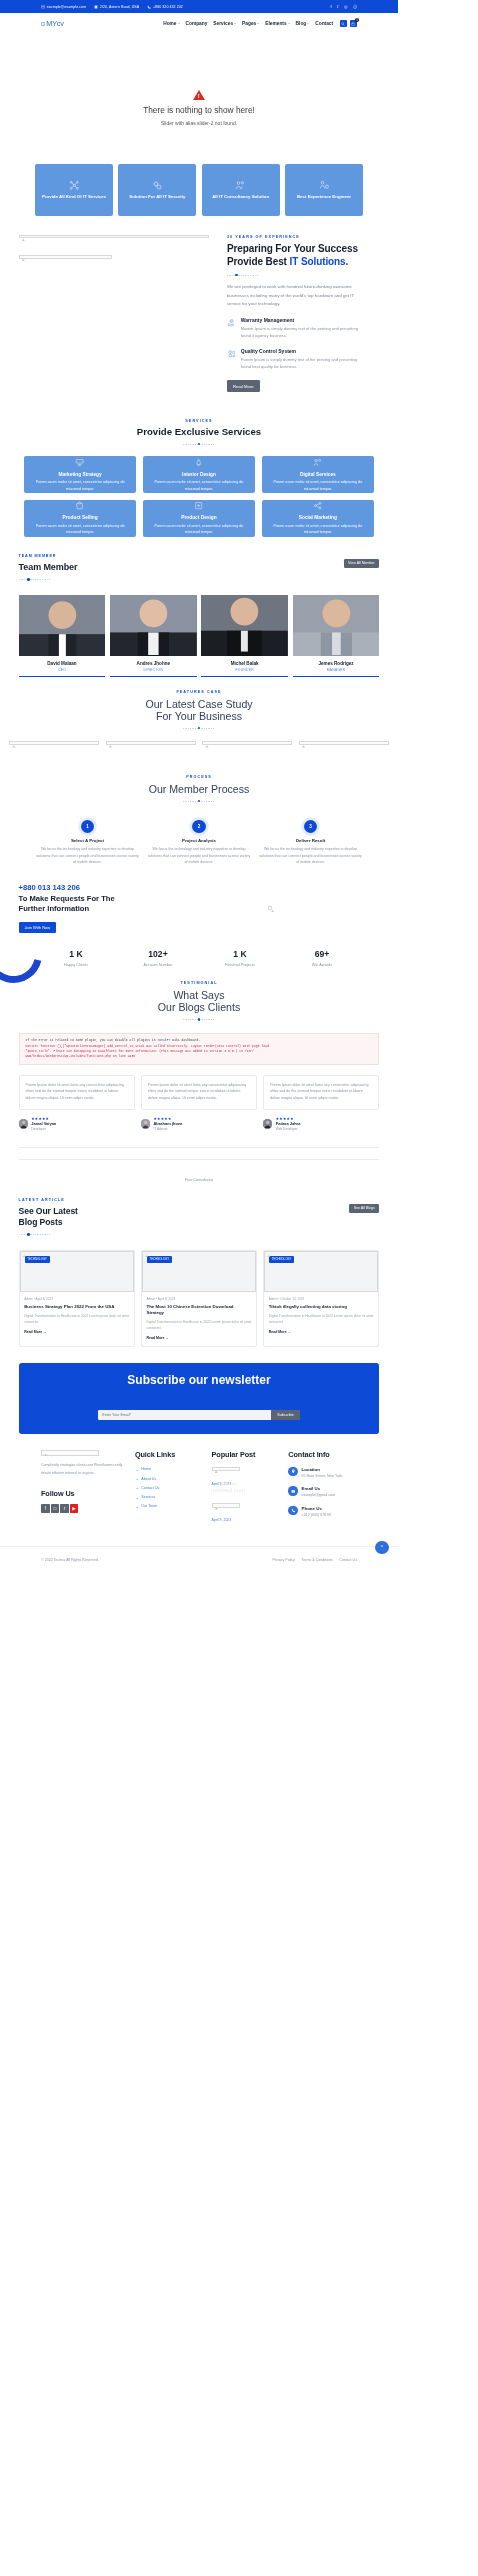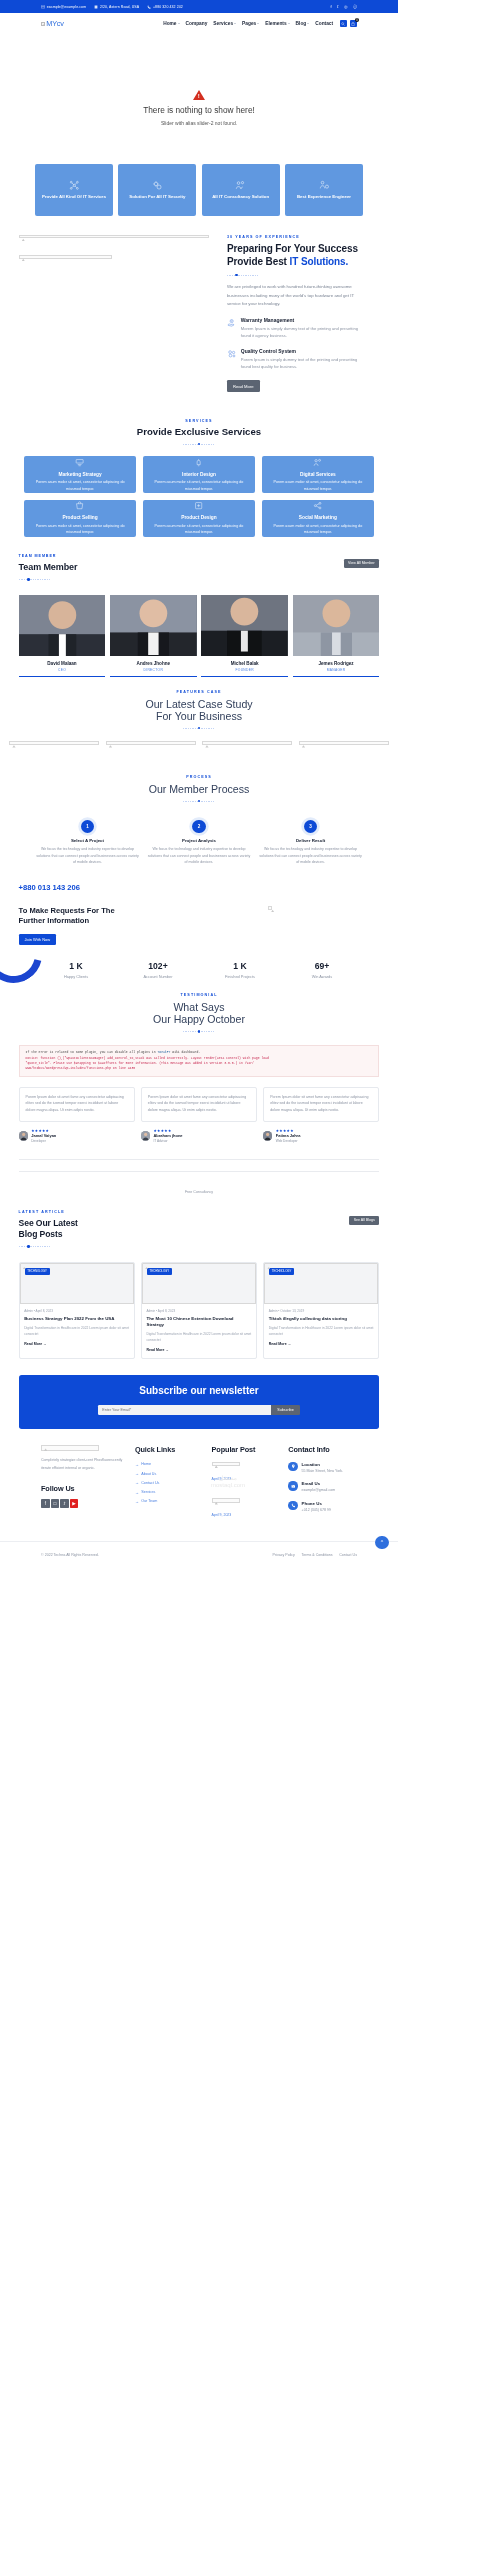--- a/index.html
+++ b/index.html
@@ -208,21 +208,21 @@
     display: flex; align-items: center; justify-content: center;
     font-size: 4.6px; font-weight: 700;
     box-shadow: 0 0 0 2.7px #e3ecfb;
   }
   .proc h5 { font-size: 4.4px; color: #141c2e; font-weight: 700; margin-bottom: 3.3px; }
   .proc p { font-size: 3.6px; line-height: 1.8; color: #8b93a2; }
 
   
   .cta-phone { padding: 17.3px 18.6px 0; position: relative; }
   .cta-phone .ph-num { font-size: 7.6px; font-weight: 700; color: #0d4ad6; }
-  .cta-phone h3 { font-size: 7.6px; font-weight: 700; color: #141c2e; line-height: 1.32; margin-top: 14px; }
+  .cta-phone h3 { font-size: 7.6px; font-weight: 700; color: #141c2e; line-height: 1.32; margin-top: 2px; }
   .btn-blue {
     display: inline-block; margin-top: 7.3px; background: #0d4ad6; color: #fff;
     font-size: 4px; padding: 3.3px 6px; border-radius: 1.3px; border: 0; cursor: pointer;
   }
   .cta-img { position: absolute; right: 126px; top: 40px; width: 4px; height: 4px; }
 
   
   .stats { display: flex; padding: 16px 35px 0; }
   .stat { flex: 1; text-align: center; }
   .stat .v { font-size: 8.6px; font-weight: 700; color: #141c2e; }
@@ -281,21 +281,21 @@
   .bc .meta { font-size: 3.1px; color: #9aa2b0; margin-bottom: 3.3px; }
   .bc .tt { font-size: 4.4px; font-weight: 700; color: #141c2e; line-height: 1.45; margin-bottom: 3.3px; }
   .bc .ex { font-size: 3.3px; line-height: 1.8; color: #9aa2b0; margin-bottom: 4px; }
   .bc .rm { font-size: 3.5px; font-weight: 700; color: #141c2e; }
 
   
   .news {
     margin: 16px 18.6px 0; background: #0d4ad6; border-radius: 2.7px;
     padding: 10.6px 13.3px 13.3px; text-align: center;
   }
-  .news h3 { color: #fff; font-size: 10px; font-weight: 700; margin-bottom: 9px; }
+  .news h3 { color: #fff; font-size: 12px; font-weight: 700; margin-bottom: 23px; }
   .news-form { display: flex; justify-content: center; }
   .news-form input {
     width: 173px; height: 10px; border: 0; border-radius: 1.3px 0 0 1.3px;
     padding: 0 4.6px; font-size: 3.7px; font-family: "Liberation Sans", sans-serif;
     color: #6b7280; background: #f2f3f5;
   }
   .news-form button {
     background: #5b6472; color: #fff; border: 0; height: 10px;
     padding: 0 6.6px; font-size: 3.7px; border-radius: 0 1.3px 1.3px 0; cursor: pointer;
   }
@@ -723,21 +723,21 @@
     </div>
     <div class="stat">
       <div class="v">69+</div>
       <div class="k">Win Awards</div>
     </div>
   </div>
 
   <div class="tst">
     <div class="eyebrow">TESTIMONIAL</div>
     <div class="h2c">What Says</div>
-    <div class="h2c">Our Happy October</div>
+    <div class="h2c">Our Blogs Clients</div>
     <div class="div-center">
         <div class="bar"></div>
         <div class="dot"></div>
       </div>
   </div>
   <div class="err-box">
     <div><span>If the error is related to some plugin, you can disable all plugins in</span> <span class="blu">TweakPT</span> <span>wiki dashboard.</span></div>
     <div class="red">Notice: function (),("wpautoclientsNamager) add_control_to_stack was called incorrectly. Layout render(aeta control) with page load</div>
     <div class="red">"quote_title". Please use $wrapping to $a=offsets for more information. (This message was added in version 3.0.0.) in /var/</div>
     <div class="red">www/htdocs/wordpress/wp-includes/functions.php on line 4435</div>

